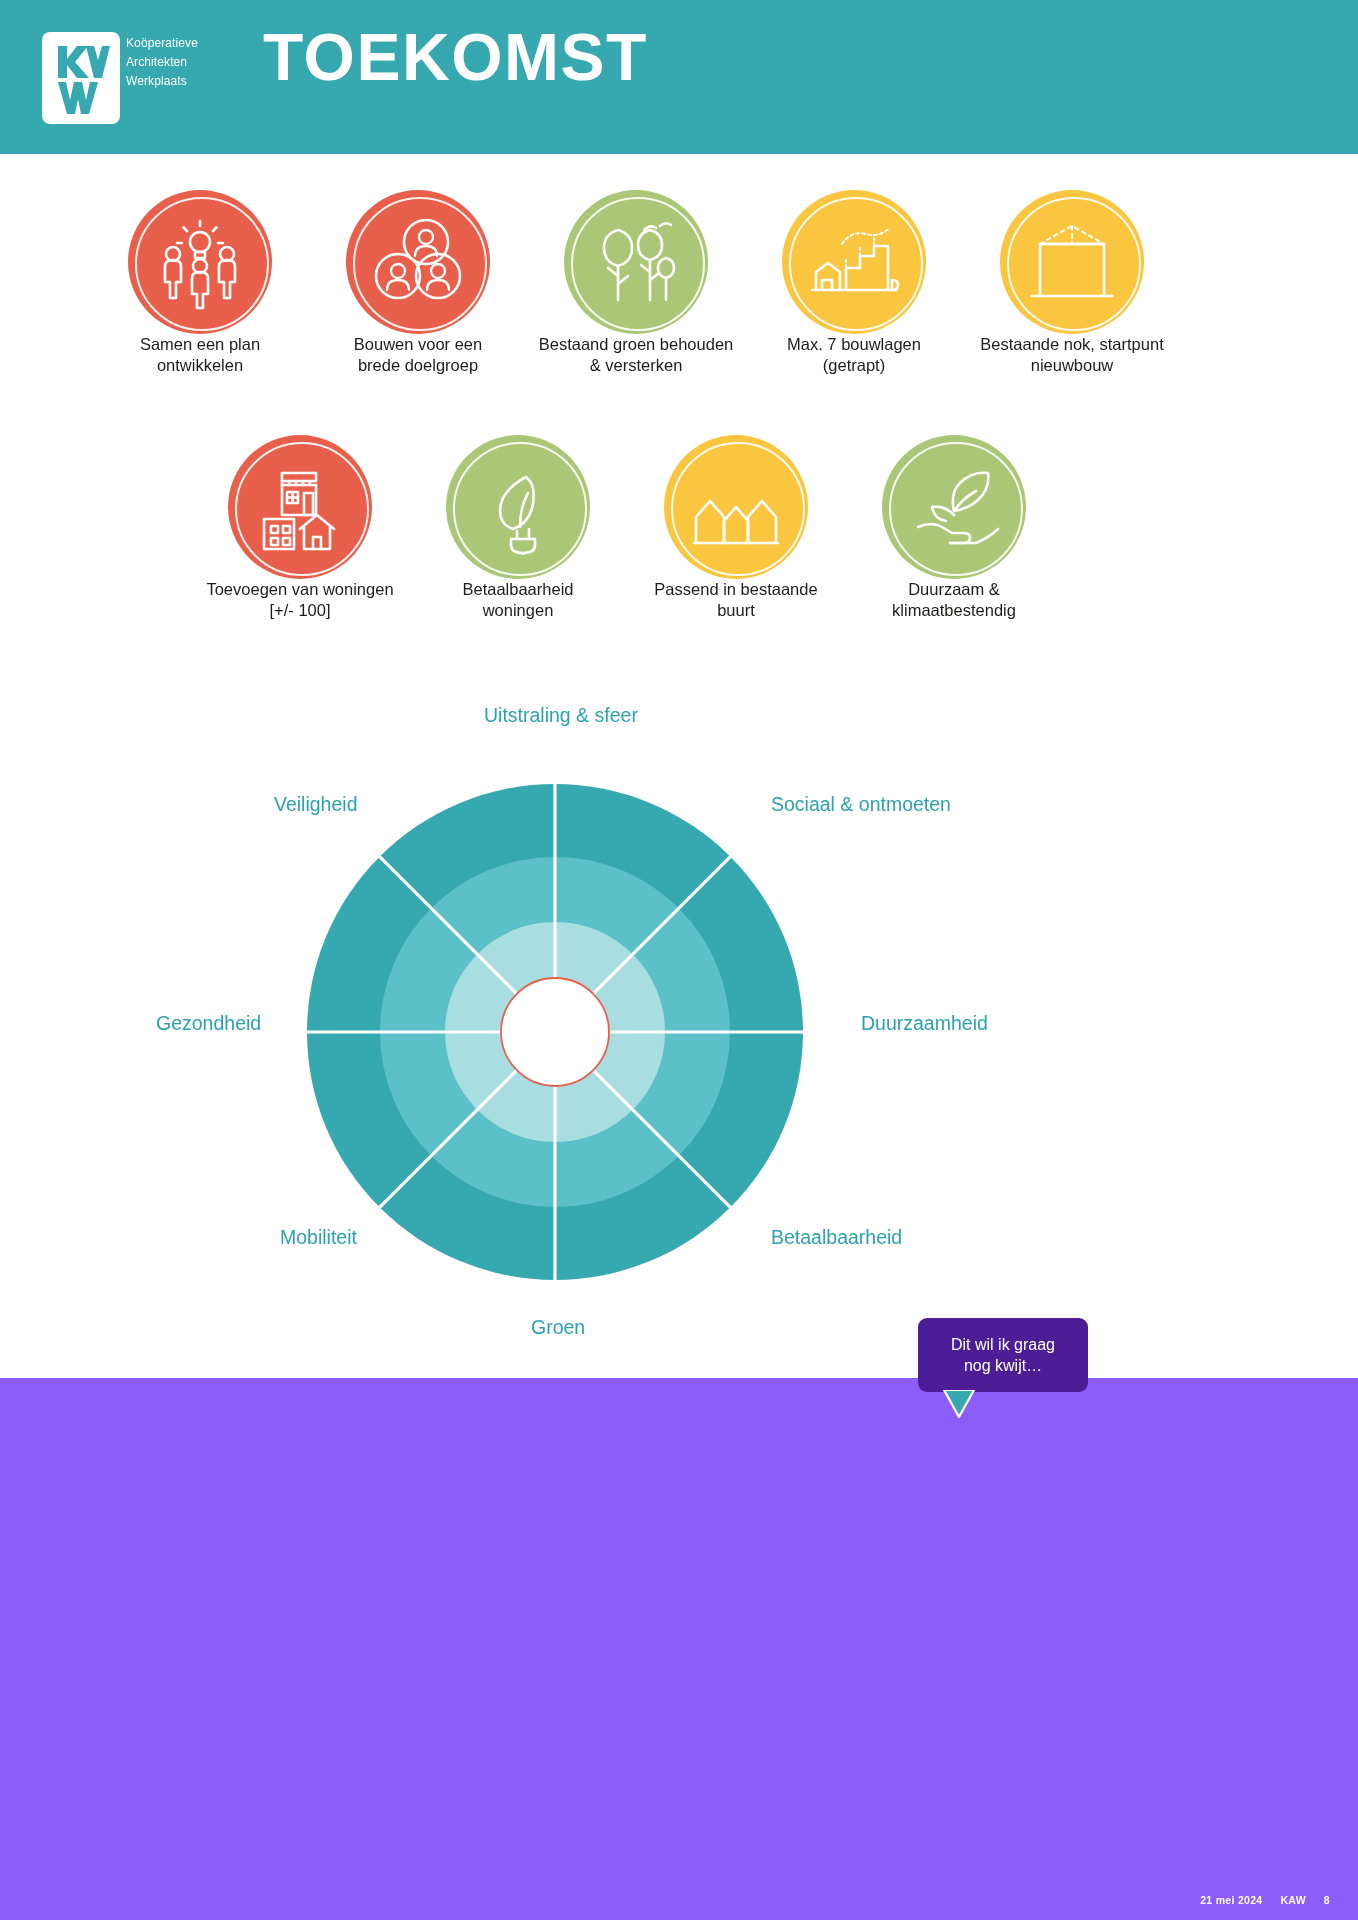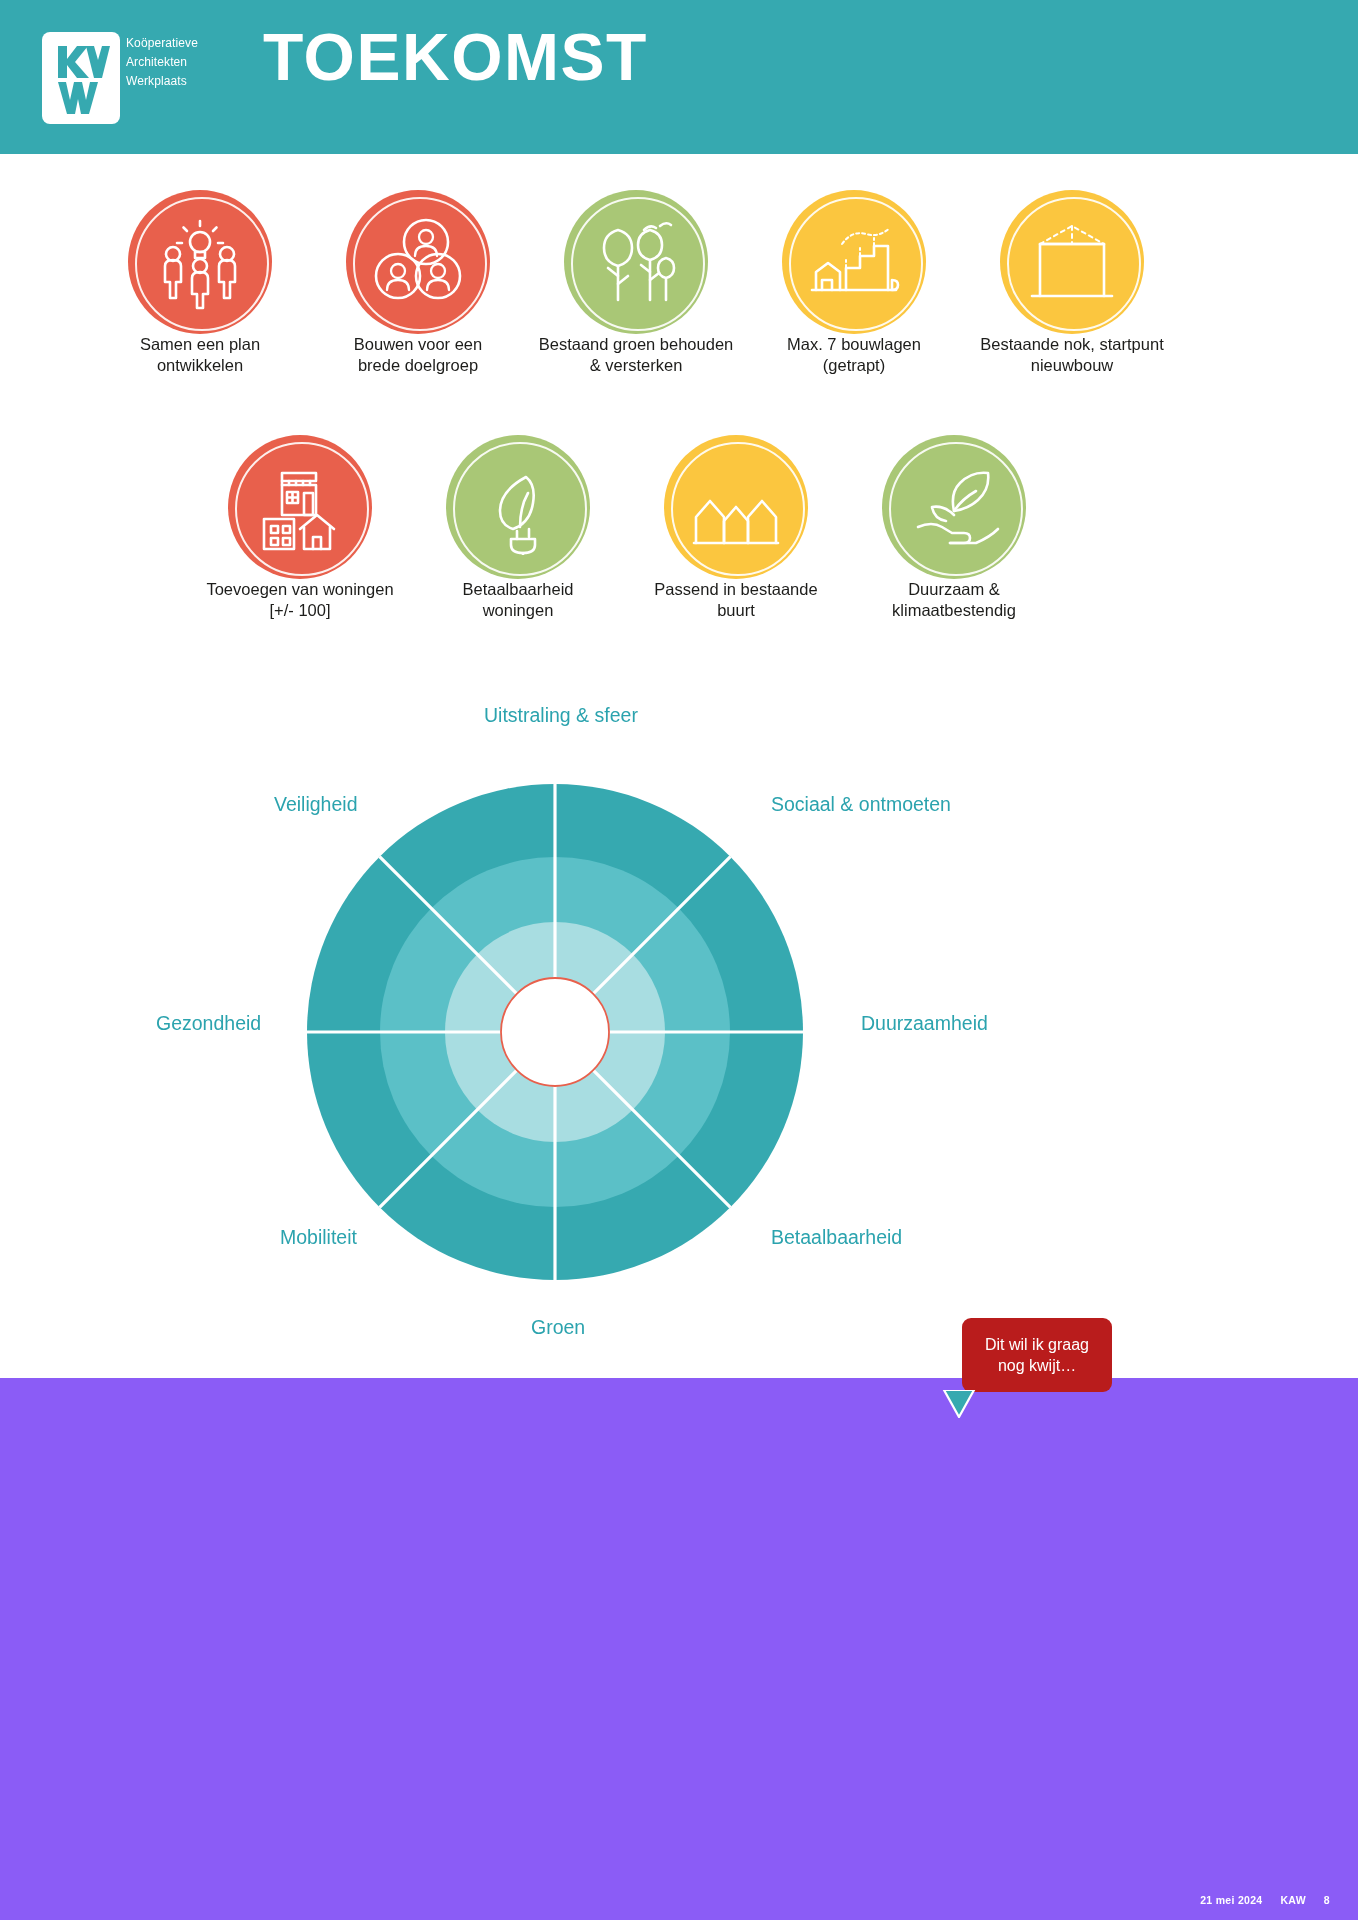--- a/index.html
+++ b/index.html
@@ -60,24 +60,24 @@
 
   
   .wheel-wrap { position: absolute; left: 0; top: 690px; width: 1358px; height: 700px; }
   .wheel-label {
     position: absolute; color: #2ba3ae; font-size: 19.5px; white-space: nowrap;
   }
 
   
   .bubble {
     position: absolute; left: 918px; top: 1318px;
-    width: 150px; height: 74px; background: #b91c1c;
+    width: 170px; height: 74px; background: #4c1d95;
     border-radius: 9px; color: #fff;
     display: flex; align-items: center; justify-content: center;
-    text-align: center; font-size: 16px; line-height: 21px; margin-left: 44px;
+    text-align: center; font-size: 16px; line-height: 21px;
   }
   .bubble-tail {
     position: absolute; left: 942px; top: 1390px; width: 34px; height: 28px;
   }
 
   
   .footer-band {
     position: absolute; left: 0; top: 1378px; width: 1358px; height: 542px;
     background: #8b5cf6;
   }

